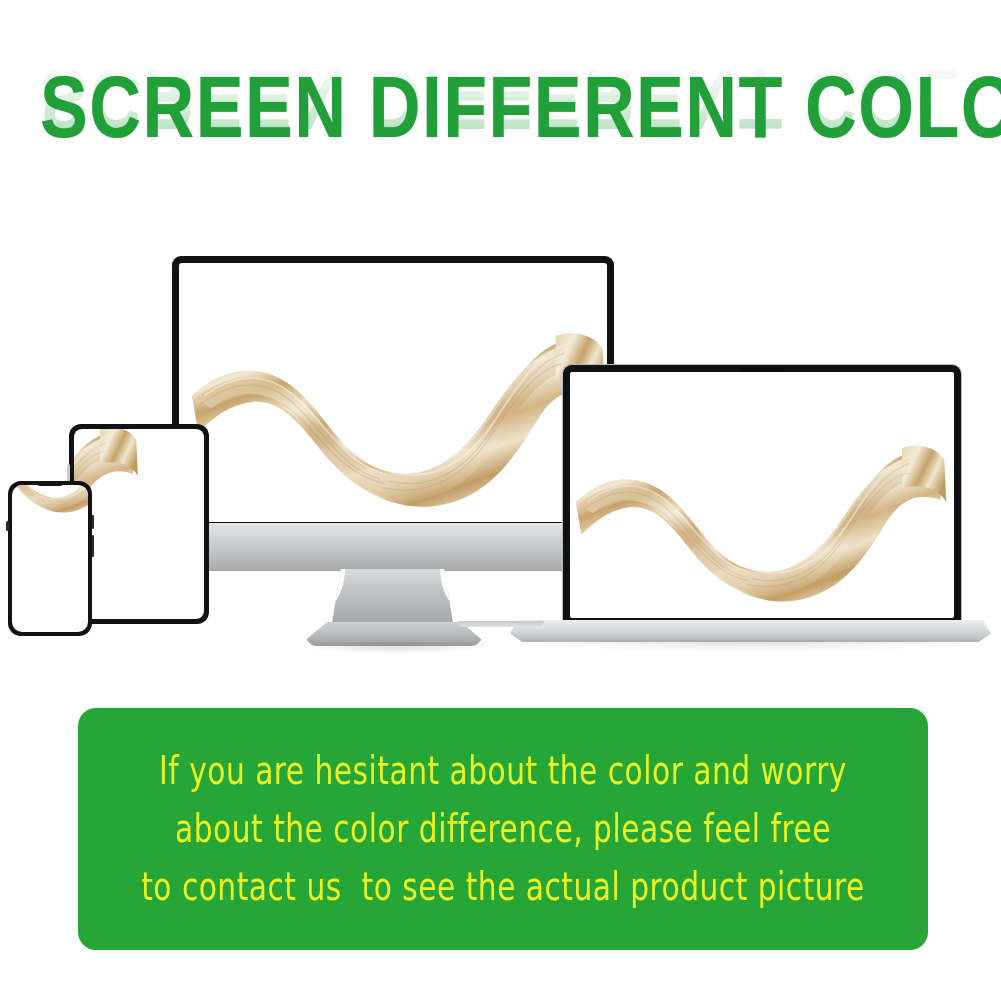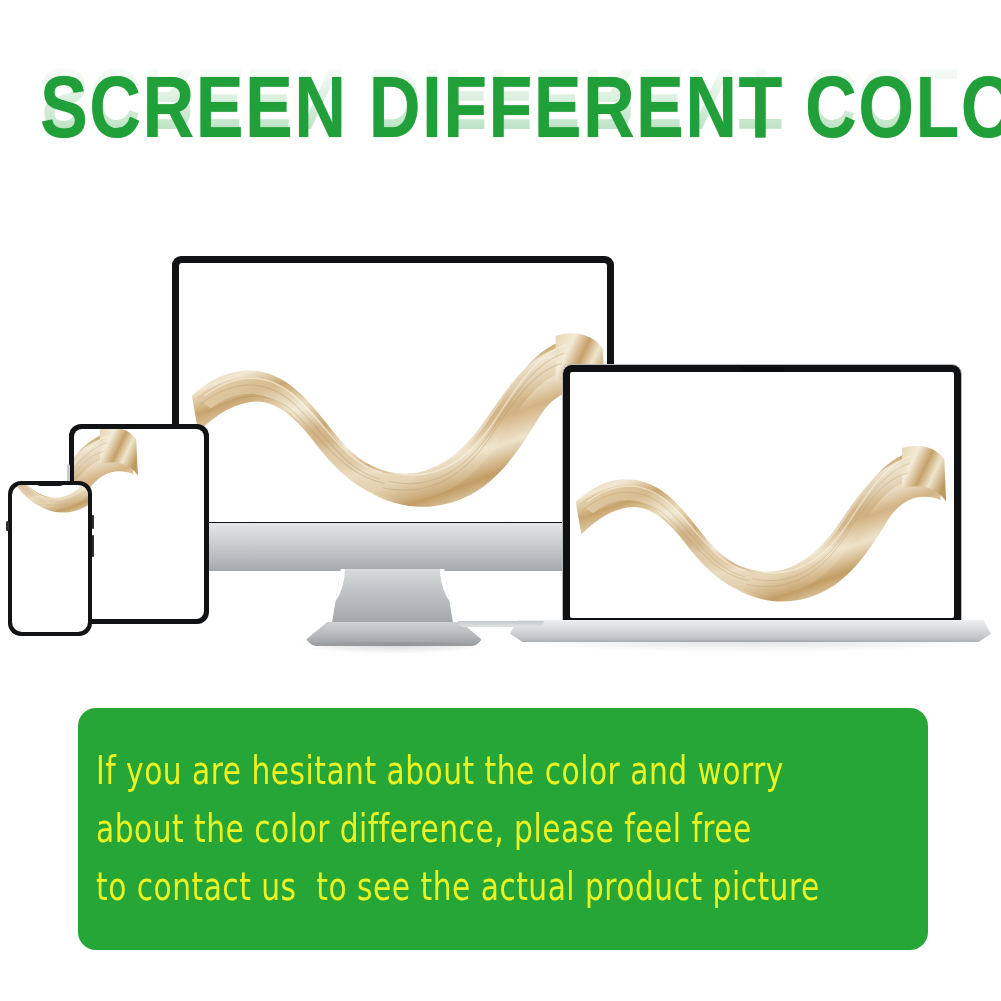--- a/index.html
+++ b/index.html
@@ -192,21 +192,21 @@
 
   
   .callout {
     position:absolute;
     left:78px; top:708px;
     width:850px; height:242px;
     background:#26A637;
     border-radius:18px;
     display:flex;
     flex-direction:column;
-    align-items:flex-start;
+    align-items:center;
     justify-content:center;
     padding:14px 18px;
   }
   .callout-line {
     font-family:"DejaVu Sans Condensed","Liberation Sans Narrow","Liberation Sans", sans-serif;
     font-size:33px;
     line-height:58px;
     font-weight:500;
     color:#E9F223;
     letter-spacing:.5px;

